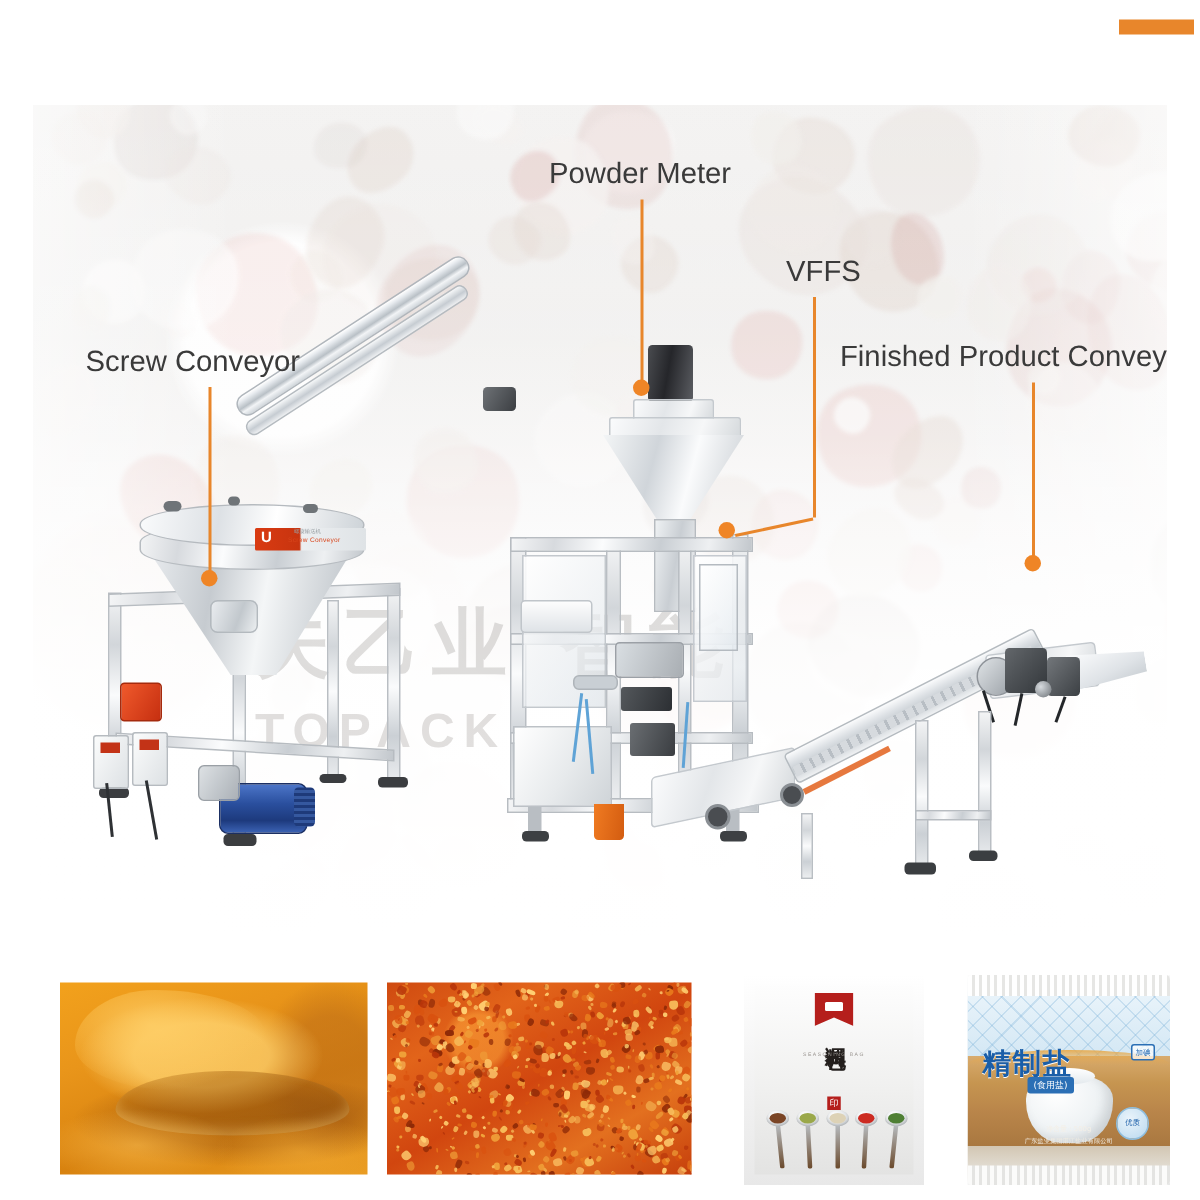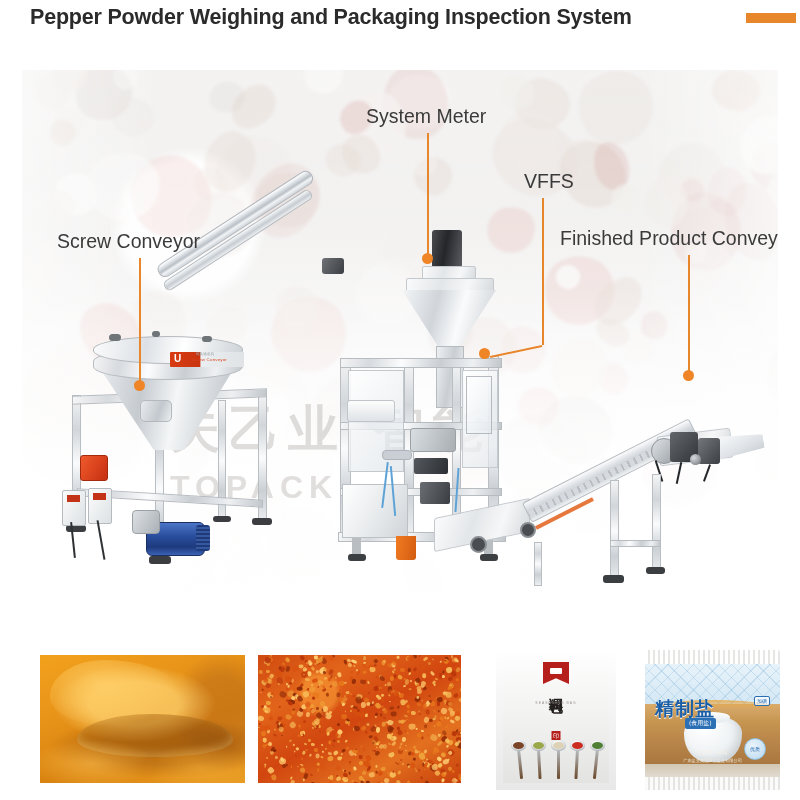--- a/index.html
+++ b/index.html
@@ -105,21 +105,20 @@
     border-radius:3px;
   }
   .cn{font-family:"DejaVu Sans", sans-serif;}
 </style>
 </head>
 <body>
 
 <div id="page">
 
   <div class="header">
-    <div class="header-title">Pepper Powder Weighing and Packaging Inspection System</div>
     <div class="header-rule"></div>
   </div>
 
   <div class="hero">
 
     <div class="bg-blobs" id="bgBlobs">
         <div class="blob" style="width: 50.7684px; height: 34.9414px; left: 375.487px; top: 485.837px; background: rgba(198, 72, 58, 0.3); transform: rotate(53.0322deg); opacity: 0.95;"></div>
         <div class="blob" style="width: 55.2359px; height: 59.074px; left: 418.609px; top: 361.077px; background: rgba(198, 72, 58, 0.3); transform: rotate(70.6802deg); opacity: 0.87;"></div>
         <div class="blob" style="width: 29.5519px; height: 34.2882px; left: 395.312px; top: 212.526px; background: rgba(255, 255, 255, 0.92); transform: rotate(178.429deg); opacity: 0.76;"></div>
         <div class="blob" style="width: 76.3886px; height: 86.9481px; left: 475.286px; top: 43.6682px; background: rgba(226, 214, 208, 0.75); transform: rotate(297.323deg); opacity: 0.81;"></div>
@@ -433,21 +432,21 @@
       <div class="mach steel" style="left:588px;top:470px;width:49px;height:5px;"></div>
       <div class="mach" style="left:581px;top:505px;width:21px;height:8px;border-radius:3px;background:#3b3e41;"></div>
       <div class="mach" style="left:624px;top:497px;width:19px;height:7px;border-radius:3px;background:#3b3e41;"></div>
       <div class="mach steel-v" style="left:512px;top:472px;width:6px;height:42px;"></div>
     </div>
 
     <div id="callouts">
         <div class="callout-label" style="left: 35px; top: 160px;">Screw Conveyor</div>
         <div class="leader leader-v" style="left: 117px; top: 188px; height: 126px;"></div>
         <div class="leader-dot" style="left: 112px; top: 310px;"></div>
-        <div class="callout-label" style="left: 344px; top: 35px;">System Meter</div>
+        <div class="callout-label" style="left: 344px; top: 35px;">Powder Meter</div>
         <div class="leader leader-v" style="left: 405px; top: 63px; height: 124px;"></div>
         <div class="leader-dot" style="left: 400px; top: 183px;"></div>
         <div class="callout-label" style="left: 502px; top: 100px;">VFFS</div>
         <div class="leader leader-v" style="left: 520px; top: 128px; height: 147px;"></div>
         <div class="leader leader-h" style="left: 467px; top: 275px; width: 53px; transform: rotate(-12deg); transform-origin: right center;"></div>
         <div class="leader-dot" style="left: 457px; top: 278px;"></div>
         <div class="callout-label" style="left: 538px; top: 157px;">Finished Product Conveyor</div>
         <div class="leader leader-v" style="left: 666px; top: 185px; height: 119px;"></div>
         <div class="leader-dot" style="left: 661px; top: 300px;"></div>
       </div>

